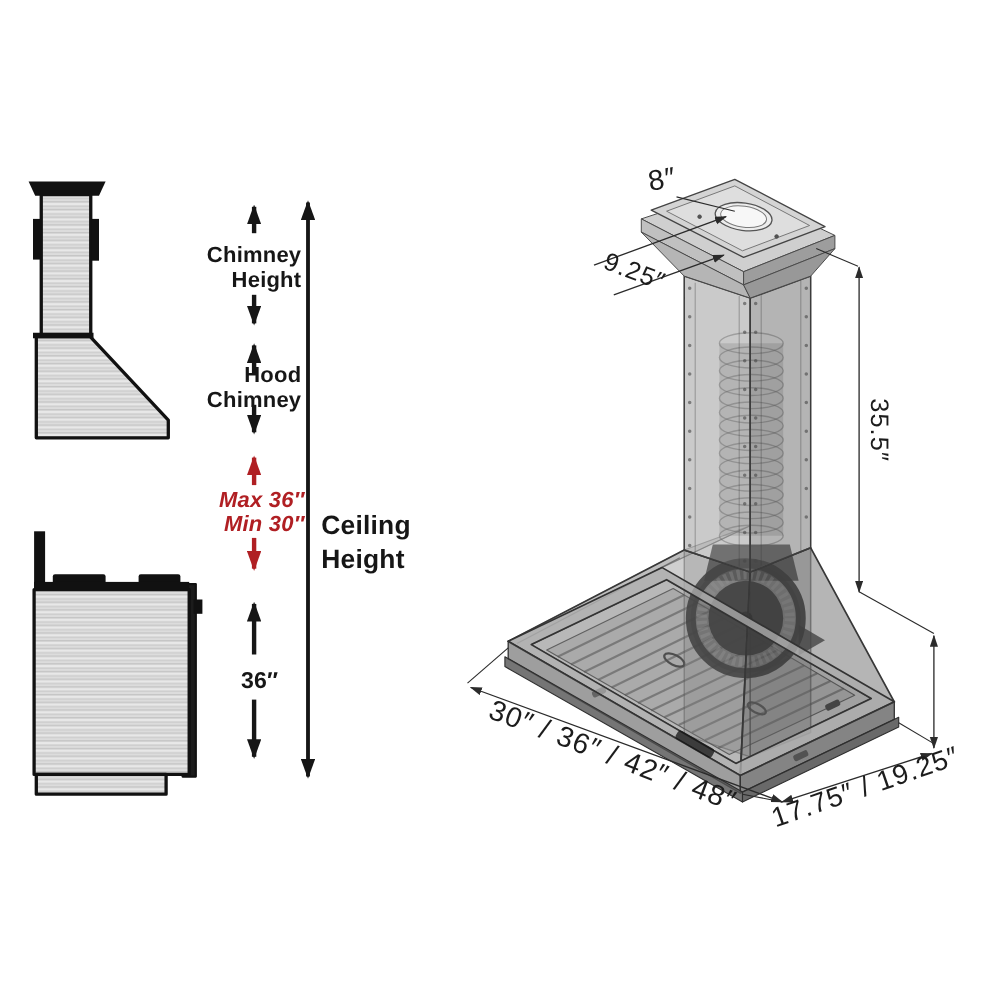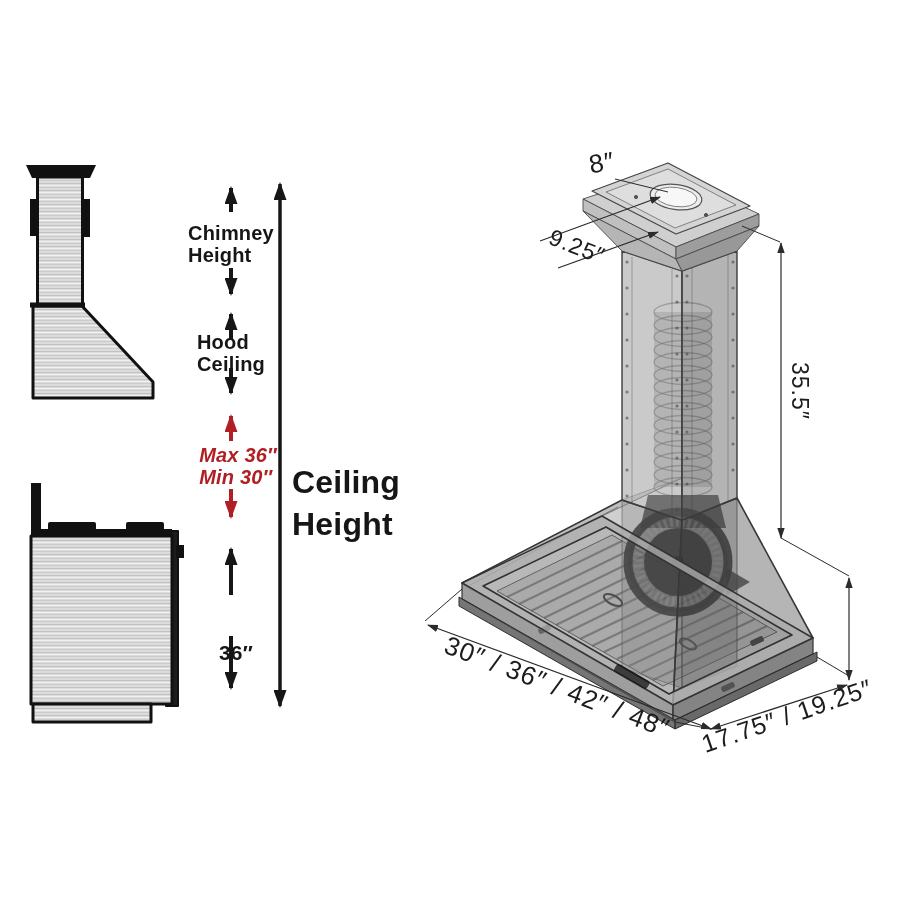--- a/index.html
+++ b/index.html
@@ -1,19 +1,19 @@
 <!DOCTYPE html>
 <html><head>
 <meta charset="utf-8">
 <style>
   html,body{margin:0;padding:0;background:#ffffff;}
   .stage{position:relative;width:900px;height:900px;background:#ffffff;overflow:hidden;
          font-family:"Liberation Sans","DejaVu Sans",sans-serif;}
   svg{position:absolute;left:0;top:0;}
-  .lbl{position:absolute;color:#161616;font-weight:700;text-align:left;
+  .lbl{position:absolute;color:#161616;font-weight:700;text-align:right;
        white-space:pre-line;line-height:1.12;letter-spacing:0.2px;}
   .lbl.center{transform:translate(-50%,-50%);}
   .dim{position:absolute;color:#1c1c1c;font-weight:400;letter-spacing:1px;
        white-space:nowrap;}
   .red{color:#b01f23;font-style:italic;}
 </style>
 </head>
 <body>
 
 <div class="stage">
@@ -196,29 +196,29 @@
       <line x1="675" y1="722" x2="711" y2="729" stroke-width="1"></line>
       <line x1="817" y1="657" x2="849" y2="676" stroke-width="1"></line>
     </g>
   </g>
 </svg>
 
 <div class="lbl center" style="left:231px;top:244px;font-size:20px;">Chimney
 Height</div>
 
 <div class="lbl center" style="left:231px;top:353px;font-size:20px;">Hood
-Ceiling</div>
+Chimney</div>
 
 <div class="lbl center red" style="left:238px;top:466px;font-size:20px;">Max 36″
 Min 30″</div>
 
-<div class="lbl" style="left:292px;top:462px;font-size:32px;text-align:left;line-height:1.3;">Ceiling
+<div class="lbl" style="left:292px;top:462px;font-size:24px;text-align:left;line-height:1.3;">Ceiling
 Height</div>
 
-<div class="lbl center" style="left:236px;top:619px;font-size:21px;margin-top:34px;">36″</div>
+<div class="lbl center" style="left:236px;top:619px;font-size:21px;">36″</div>
 
 <div class="dim center" style="left:602px;top:163px;font-size:26px;transform:translate(-50%,-50%) rotate(-10deg);position:absolute;">8″</div>
 
 <div class="dim" style="left:577px;top:247px;font-size:23px;transform:translate(-50%,-50%) rotate(21deg);">9.25″</div>
 
 <div class="dim" style="left:799px;top:391px;font-size:23px;transform:translate(-50%,-50%) rotate(90deg);">35.5″</div>
 
 <div class="dim" style="left:557px;top:687px;font-size:26px;transform:translate(-50%,-50%) rotate(21deg);">30″ / 36″ / 42″ / 48″</div>
 
 <div class="dim" style="left:787px;top:716px;font-size:25px;transform:translate(-50%,-50%) rotate(-19deg);">17.75″ / 19.25″</div>

